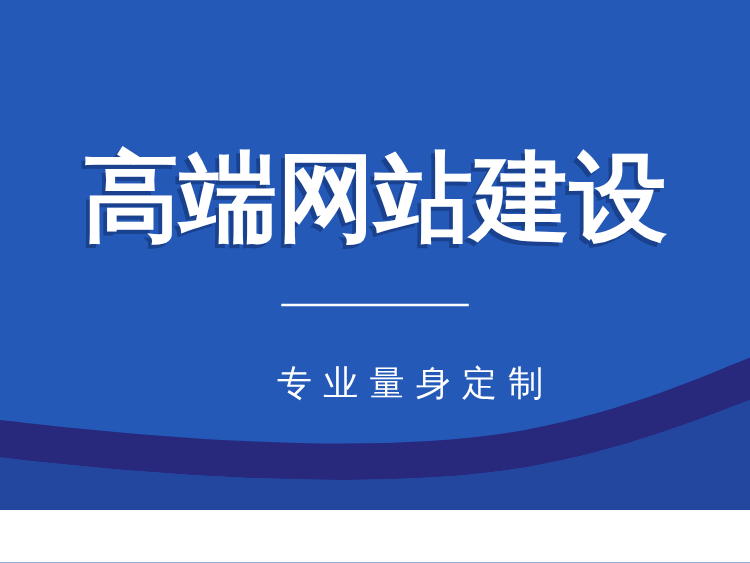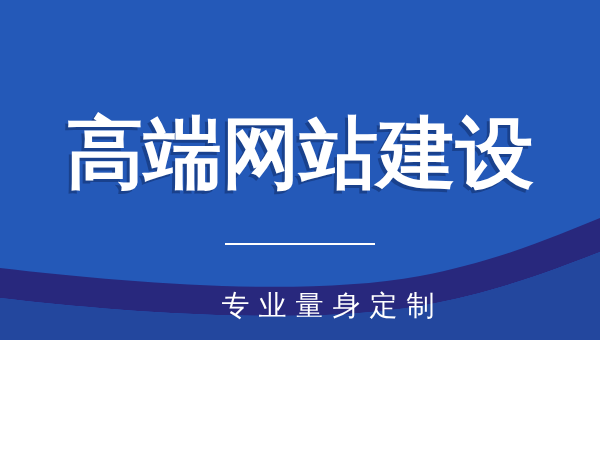--- a/index.html
+++ b/index.html
@@ -3,24 +3,24 @@
 <meta charset="utf-8">
 <style>
   html, body {
     margin: 0;
     padding: 0;
     background: #ffffff;
   }
   #banner {
     position: relative;
     width: 600px;
-    height: 340px;
+    height: 408px;
     overflow: hidden;
     background: #2459b8;
-    font-family: Liberation Mono, monospace;
+    font-family: Liberation Serif, serif;
   }
   .bg-base {
     position: absolute;
     inset: 0;
     background: #2459b8;
   }
   .waves {
     position: absolute;
     left: 0;
     bottom: 0;

